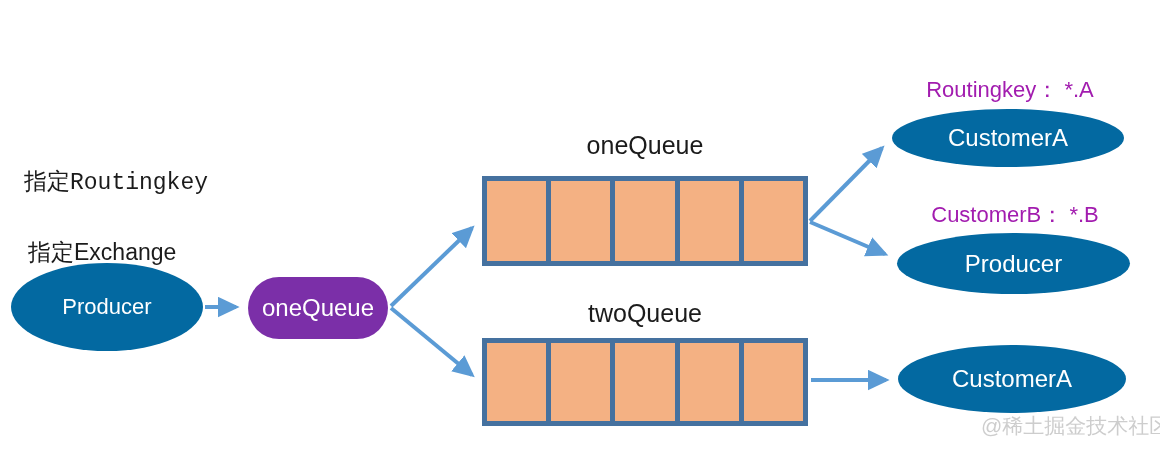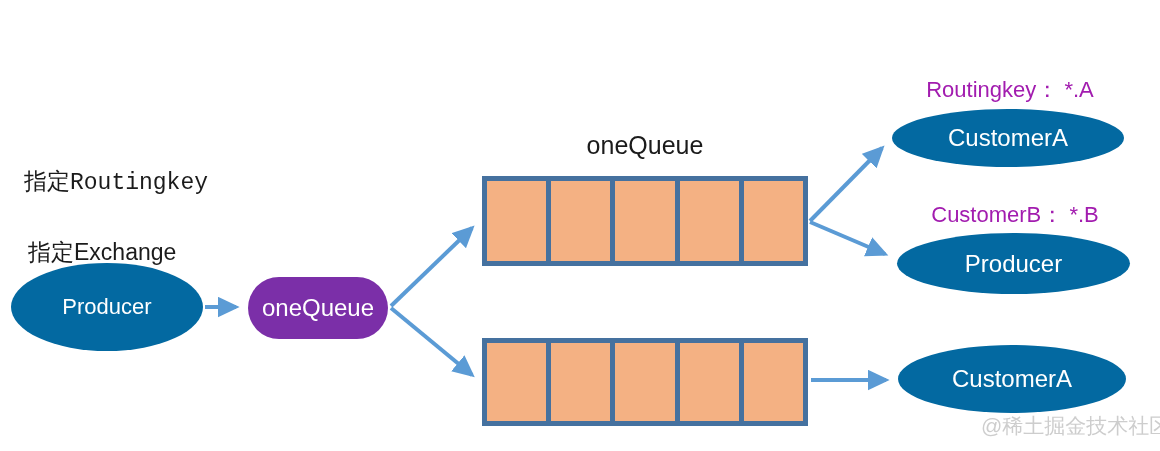--- a/index.html
+++ b/index.html
@@ -117,20 +117,21 @@
 
   <div class="queue-label" style="left:482px; top:131px;">oneQueue</div>
   <div class="queue queue-one">
     <div class="cell"></div>
     <div class="cell"></div>
     <div class="cell"></div>
     <div class="cell"></div>
     <div class="cell"></div>
   </div>
 
+  <div class="queue-label" style="left:482px; top:299px;">twoQueue</div>
   <div class="queue queue-two">
     <div class="cell"></div>
     <div class="cell"></div>
     <div class="cell"></div>
     <div class="cell"></div>
     <div class="cell"></div>
   </div>
 
   <div class="rk-label rk-1">Routingkey： *.A</div>
   <div class="ellipse consumer consumer-a1">

